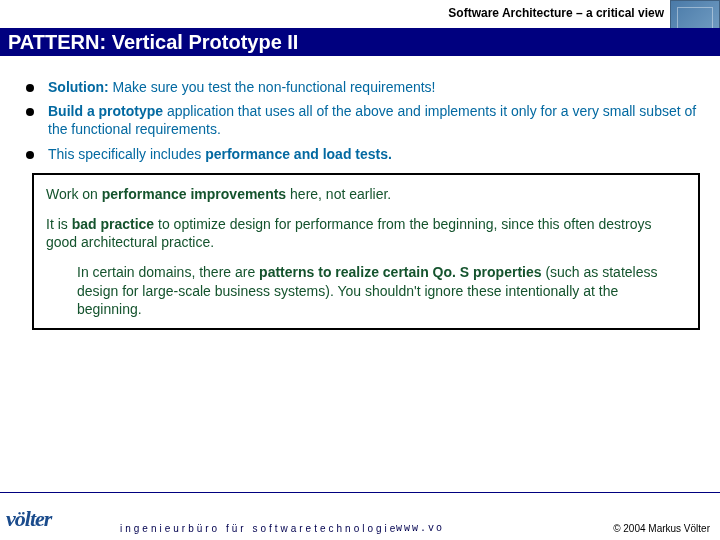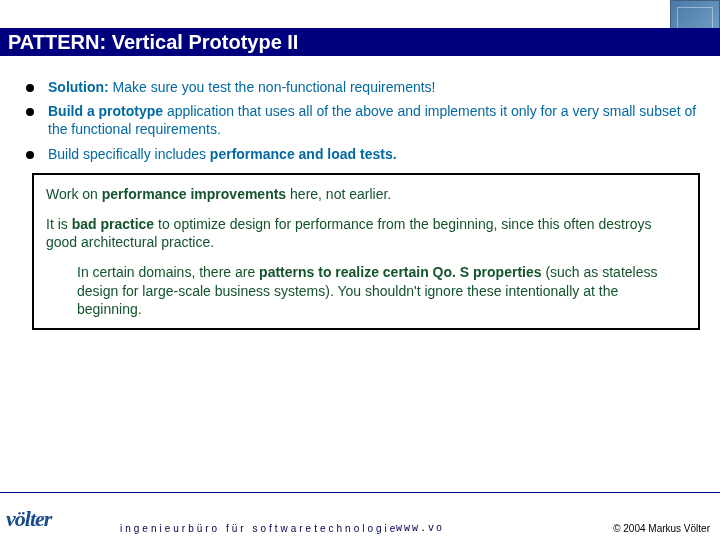--- a/index.html
+++ b/index.html
@@ -25,37 +25,38 @@
   .tagline .bold { font-weight: normal; }
   .url { position: absolute; left: 396px; bottom: 6px; font-size: 10px; letter-spacing: 2px; color: #00004f; font-family: Liberation Mono, monospace; }
   .copy { position: absolute; right: 10px; bottom: 6px; font-size: 10px; color: #000; }
 </style>
 </head>
 <body>
 
 <div class="slide">
 
   <div class="top-band">
+    <div class="subtitle">Software Architecture – a critical view</div>
     <div class="corner-graphic"></div>
   </div>
 
   <div class="title-bar">
     <span>PATTERN: Vertical Prototype II</span>
   </div>
 
   <div class="body">
     <ul class="bullets">
       <li>
         <b>Solution:</b><span> Make sure you test the non-functional requirements!</span>
       </li>
       <li>
         <b>Build a prototype</b><span> application that uses all of the above and implements it only for a very small subset of the functional requirements.</span>
       </li>
       <li>
-        <span>Build specifically includes </span><b>performance and load tests.</b>
+        <span>This specifically includes </span><b>performance and load tests.</b>
       </li>
     </ul>
 
     <div class="box">
       <p>
         <span>Work on </span><b>performance improvements</b><span> here, not earlier.</span>
       </p>
       <p>
         <span>It is </span><b>bad practice</b><span> to optimize design for performance from the beginning, since this often destroys good architectural practice.</span>
       </p>

